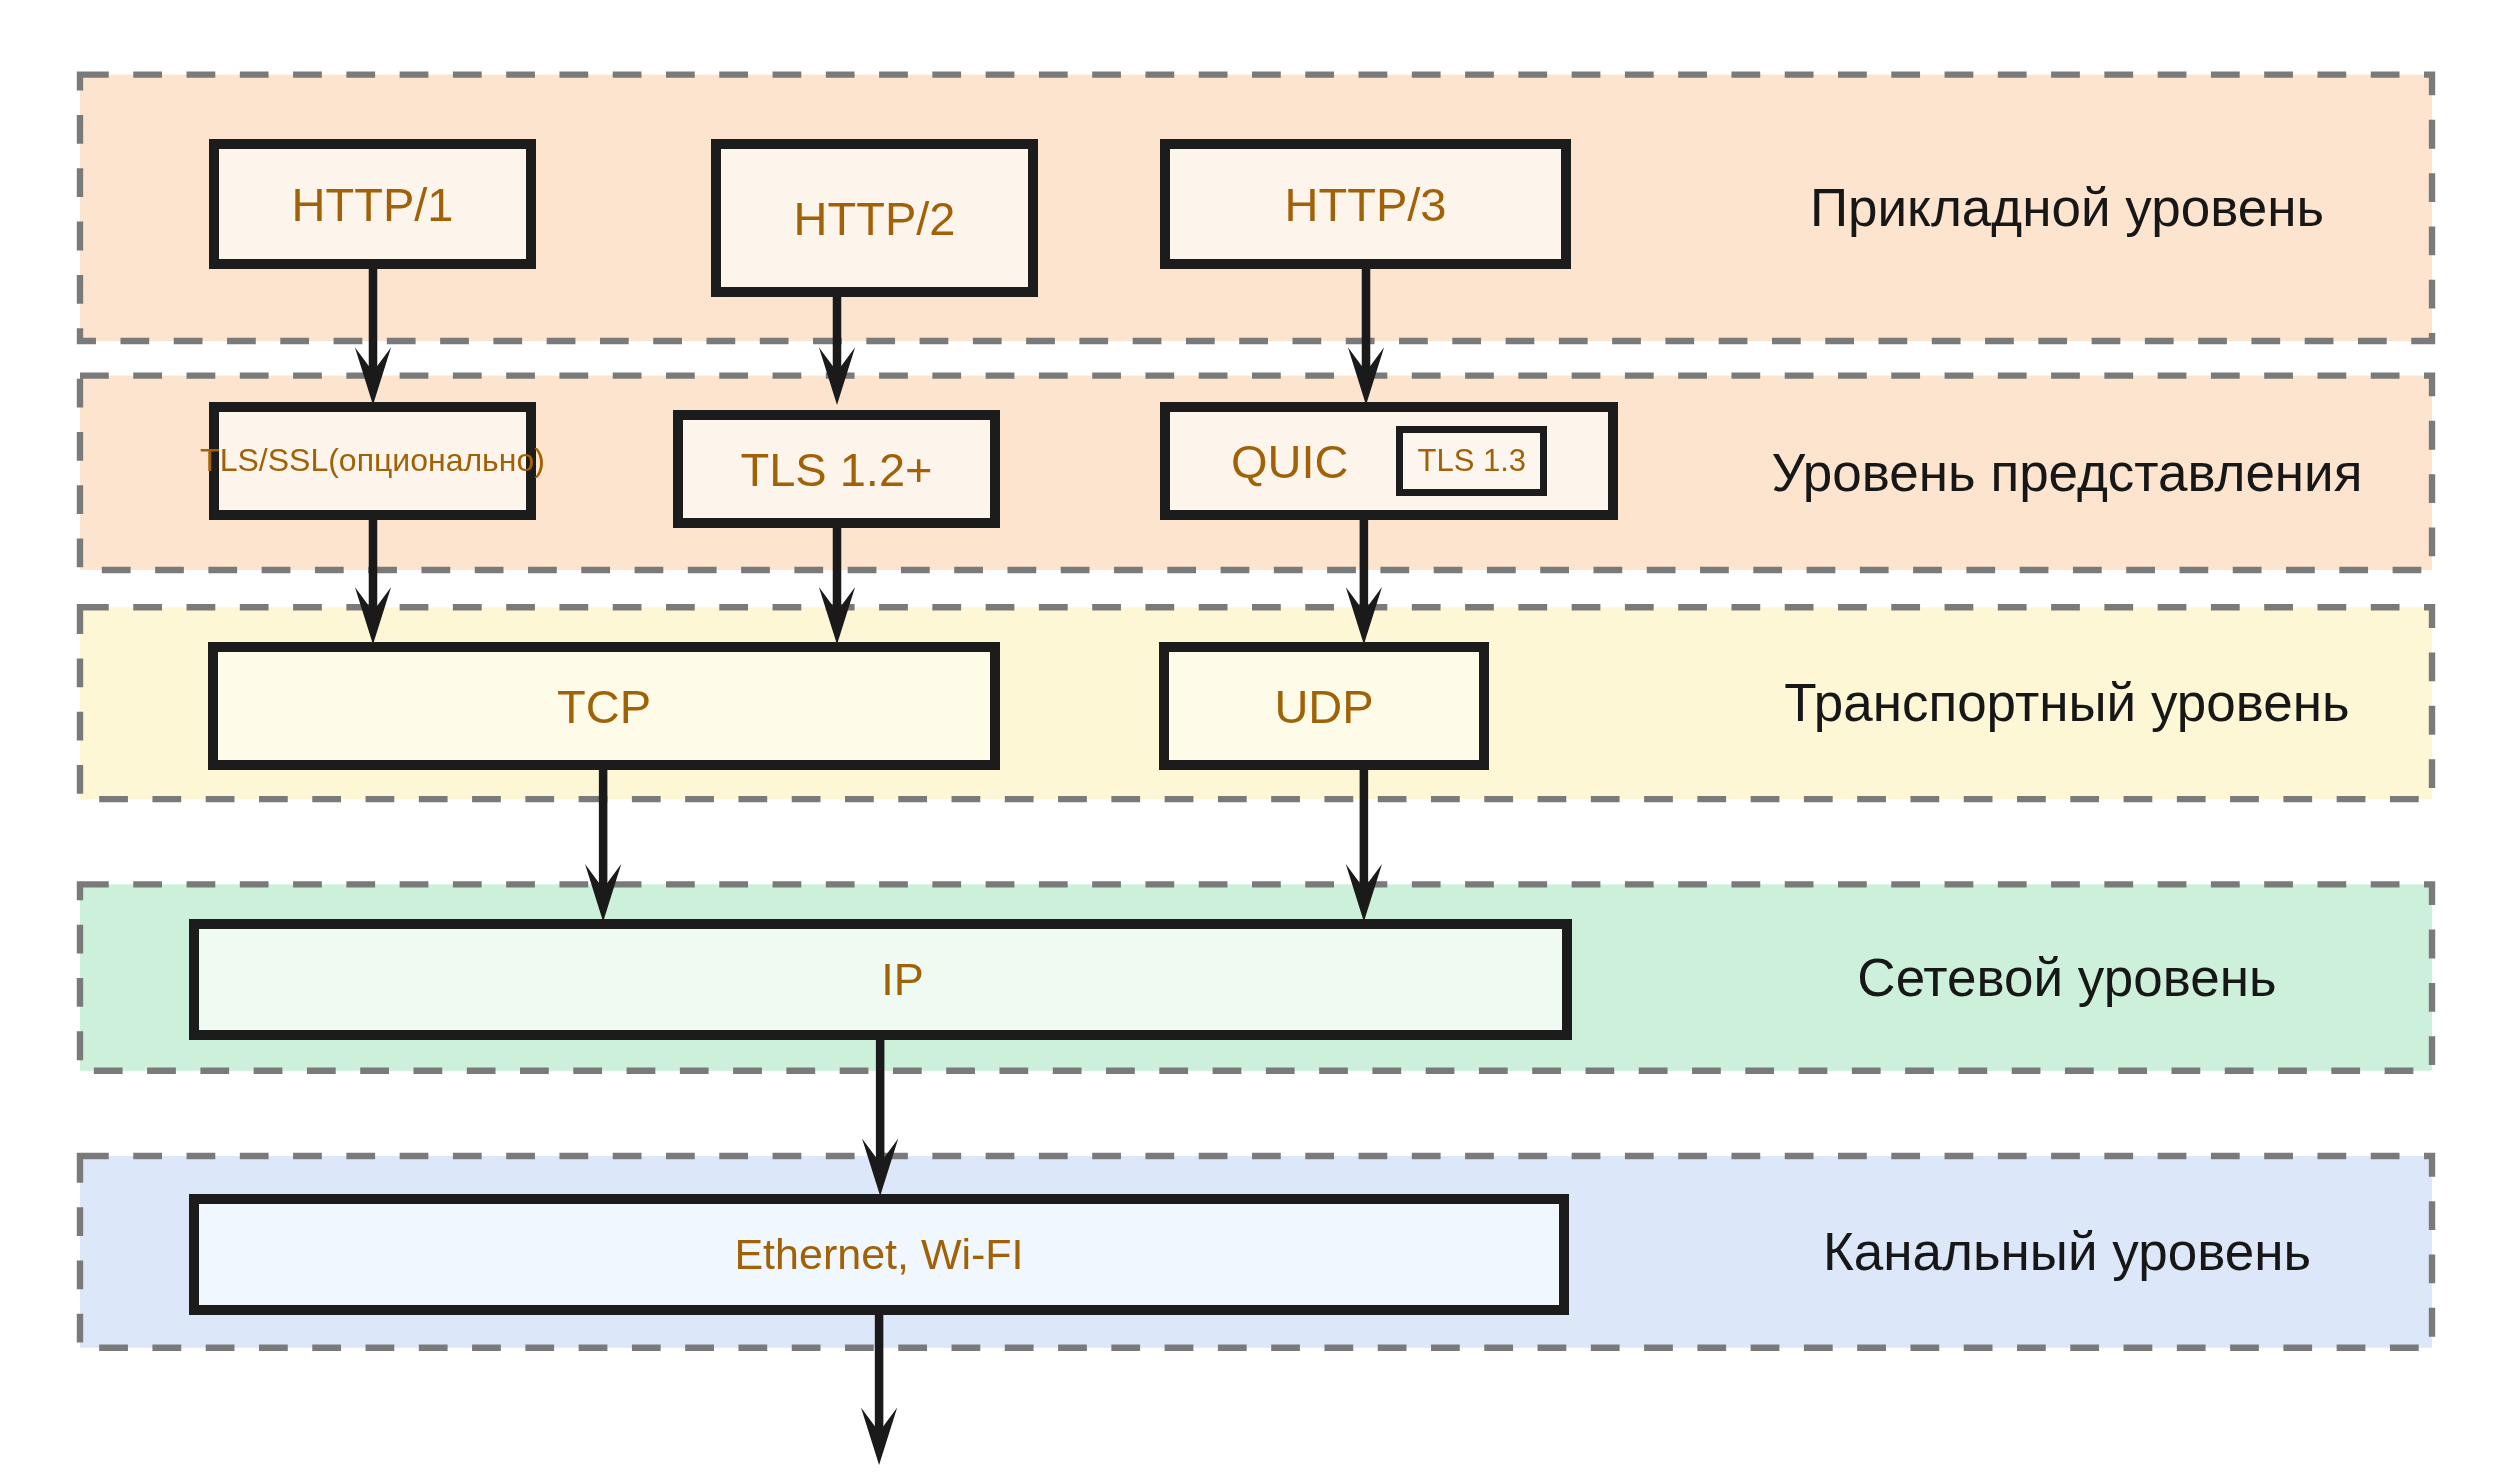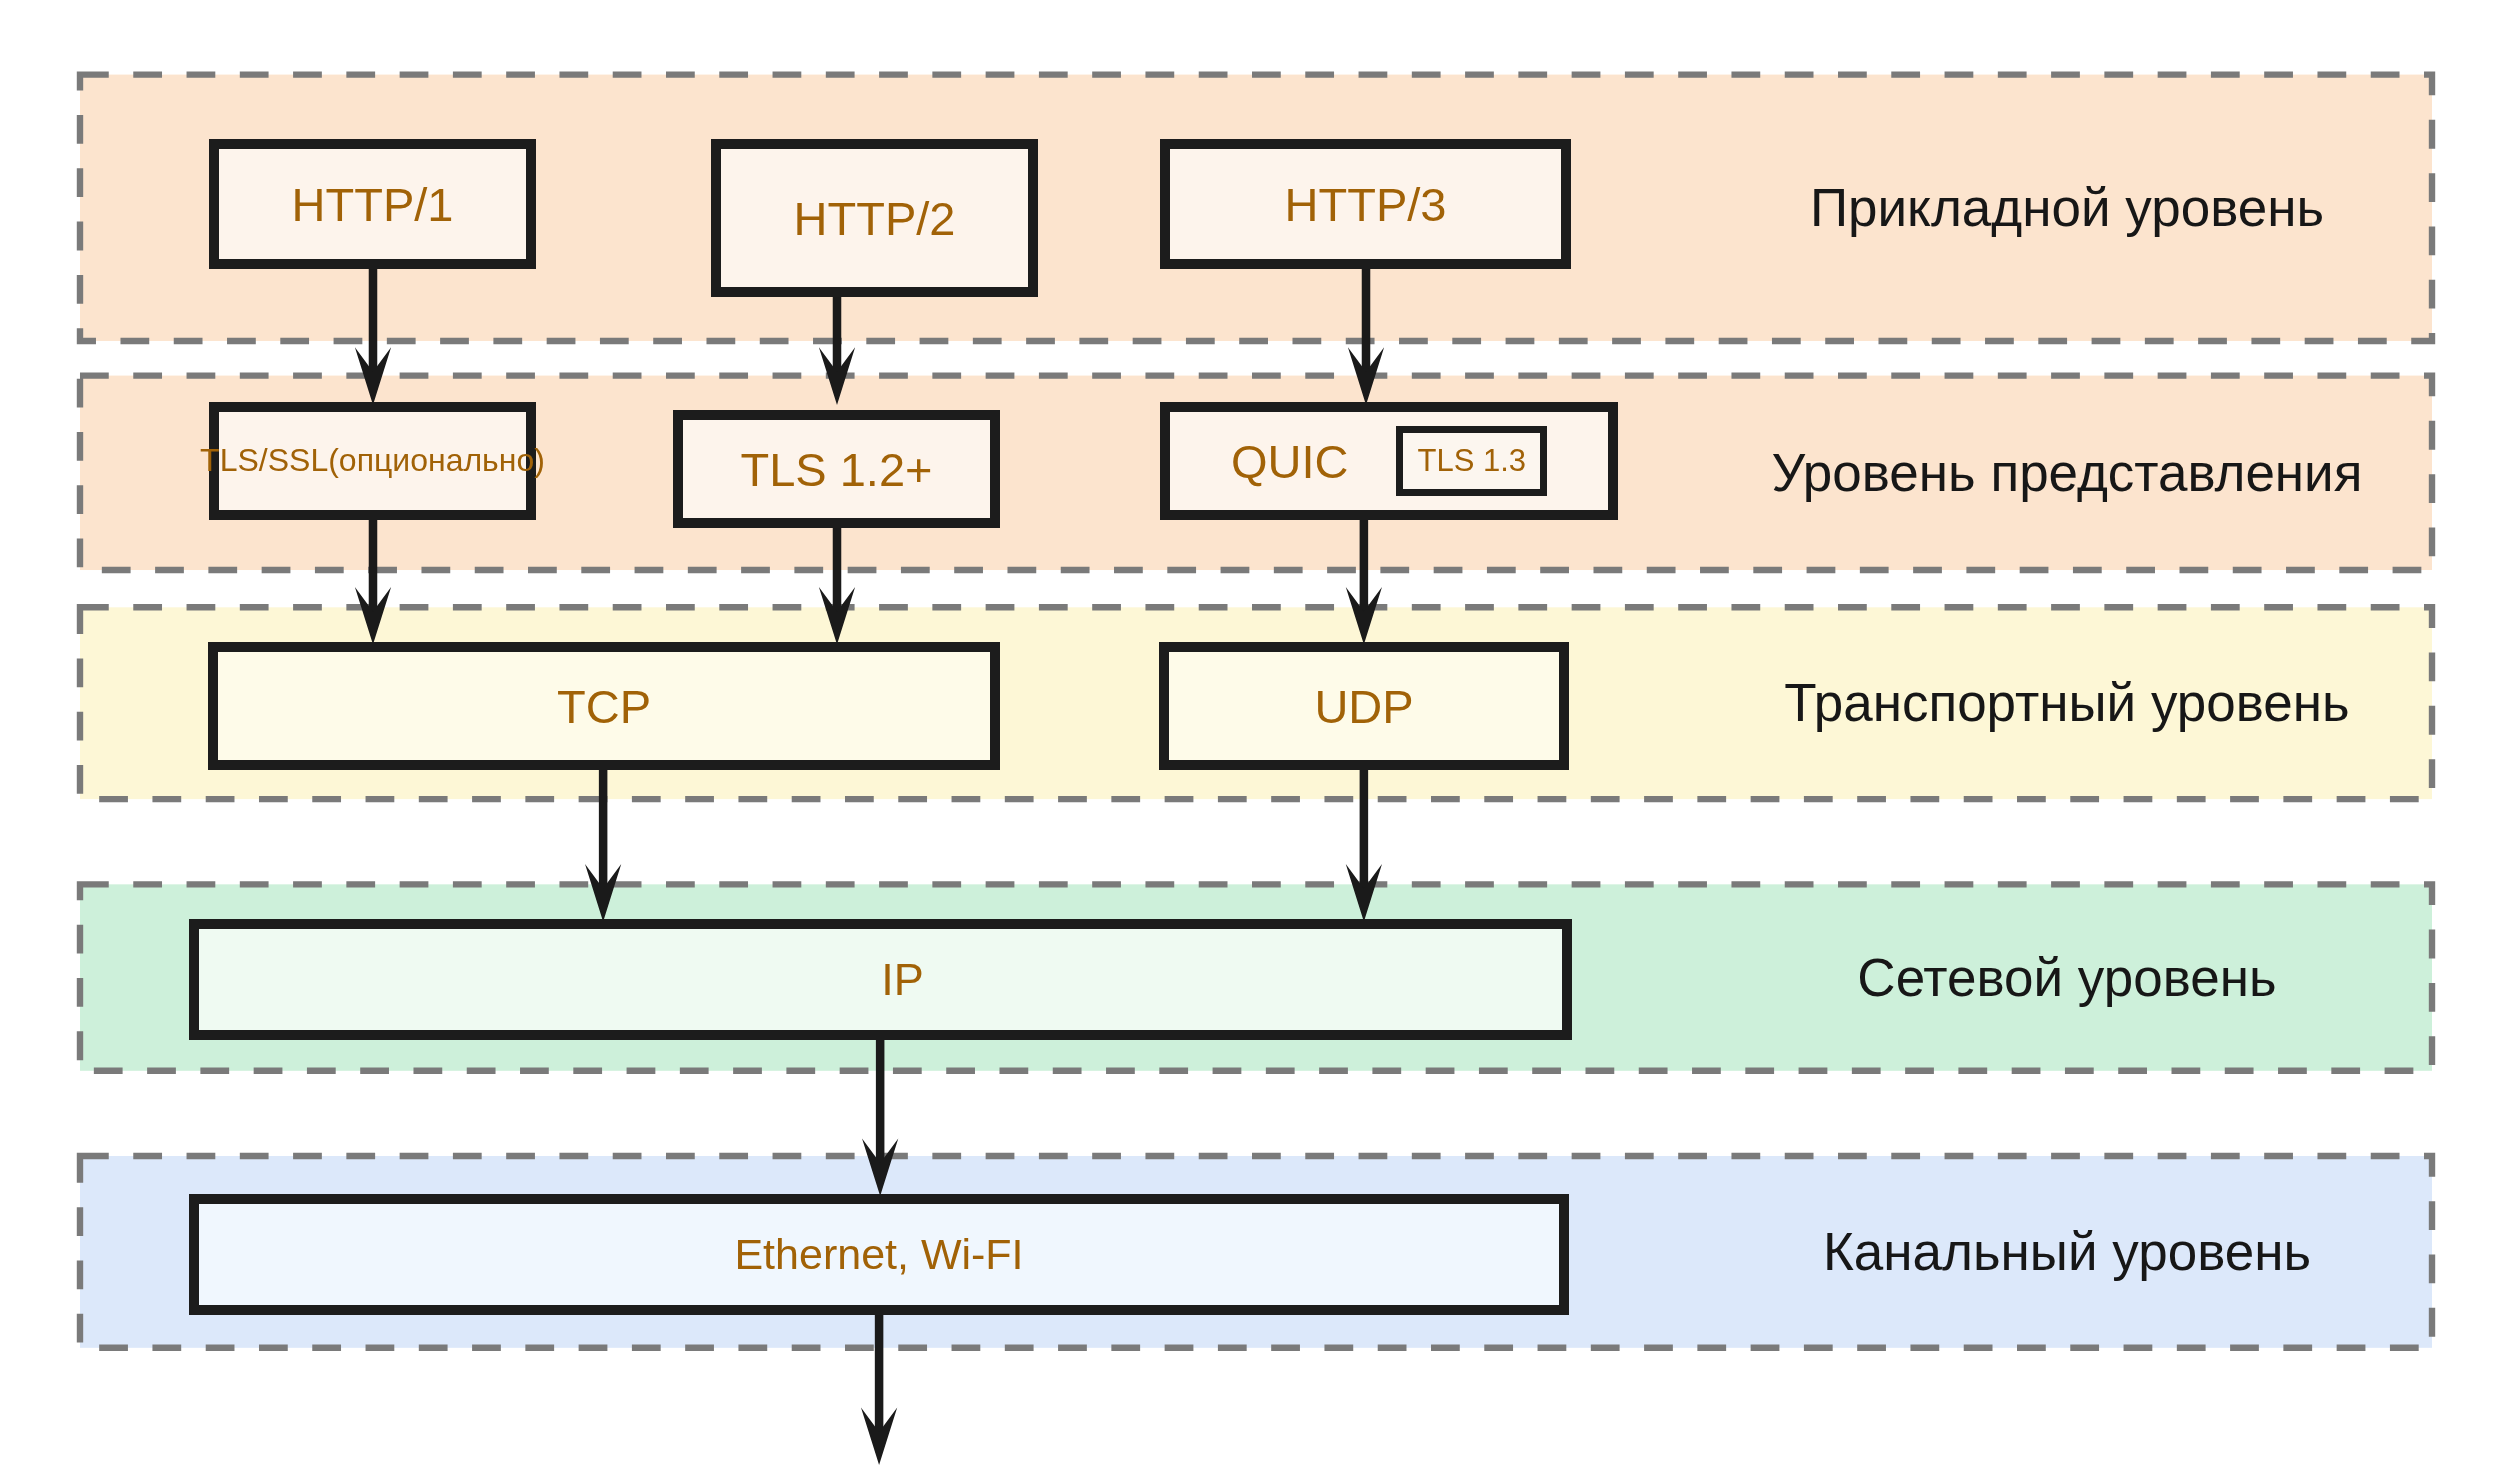--- a/index.html
+++ b/index.html
@@ -66,21 +66,21 @@
     font-size: 31px;
     padding: 0 14px;
     height: 70px;
     display: flex;
     align-items: center;
     justify-content: center;
     white-space: nowrap;
   }
 
   .node-tcp { left: 208px;  top: 642px; width: 792px; height: 128px; }
-  .node-udp { left: 1159px; top: 642px; width: 410px;  height: 128px; }
+  .node-udp { left: 1159px; top: 642px; width: 330px;  height: 128px; }
   .node-ip  { left: 189px;  top: 919px; width: 1383px; height: 121px; font-size: 45px; padding-left: 44px; }
   .node-eth { left: 189px;  top: 1194px; width: 1380px; height: 121px; font-size: 43px; }
 
   .lbl-application  { top: 208px;  }
   .lbl-presentation { top: 473px;  }
   .lbl-transport    { top: 703px; }
   .lbl-network      { top: 978px; }
   .lbl-datalink     { top: 1252px; }
 </style>
 </head>

